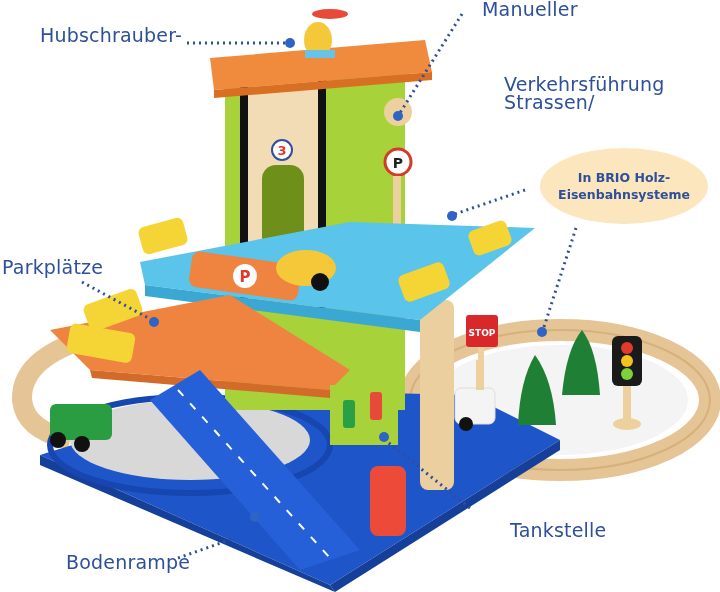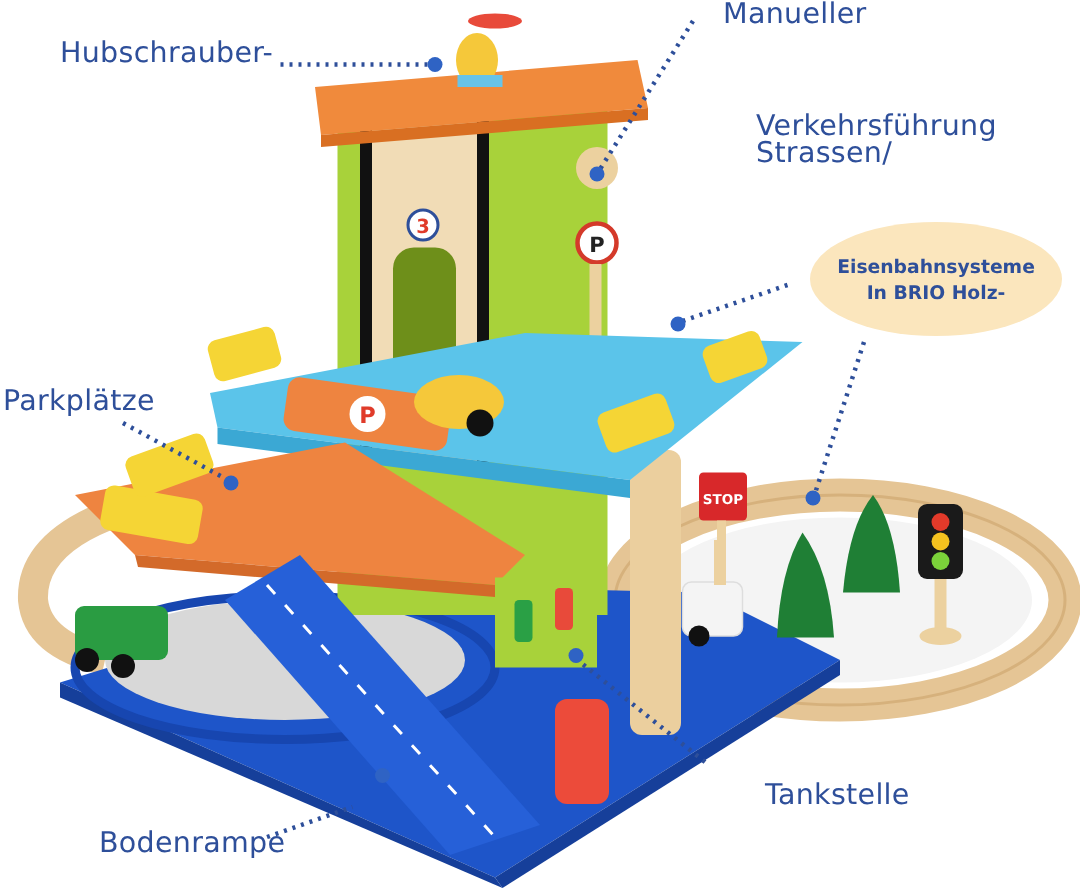--- a/index.html
+++ b/index.html
@@ -151,22 +151,22 @@
   <div>Manueller</div>
 </div>
 
 <div class="label" style="left:504px; top:75px;">
   <div>Verkehrsführung</div>
   <div>Strassen/</div>
 </div>
 
 <div class="bubble">
   <span>
+    <div>In BRIO Holz-</div>
     <div>Eisenbahnsysteme</div>
-    <div>In BRIO Holz-</div>
   </span>
 </div>
 
 <div class="label" style="left:2px; top:258px;">
   <div>Parkplätze</div>
 </div>
 
 <div class="label" style="left:510px; top:521px;">
   <div>Tankstelle</div>
 </div>

